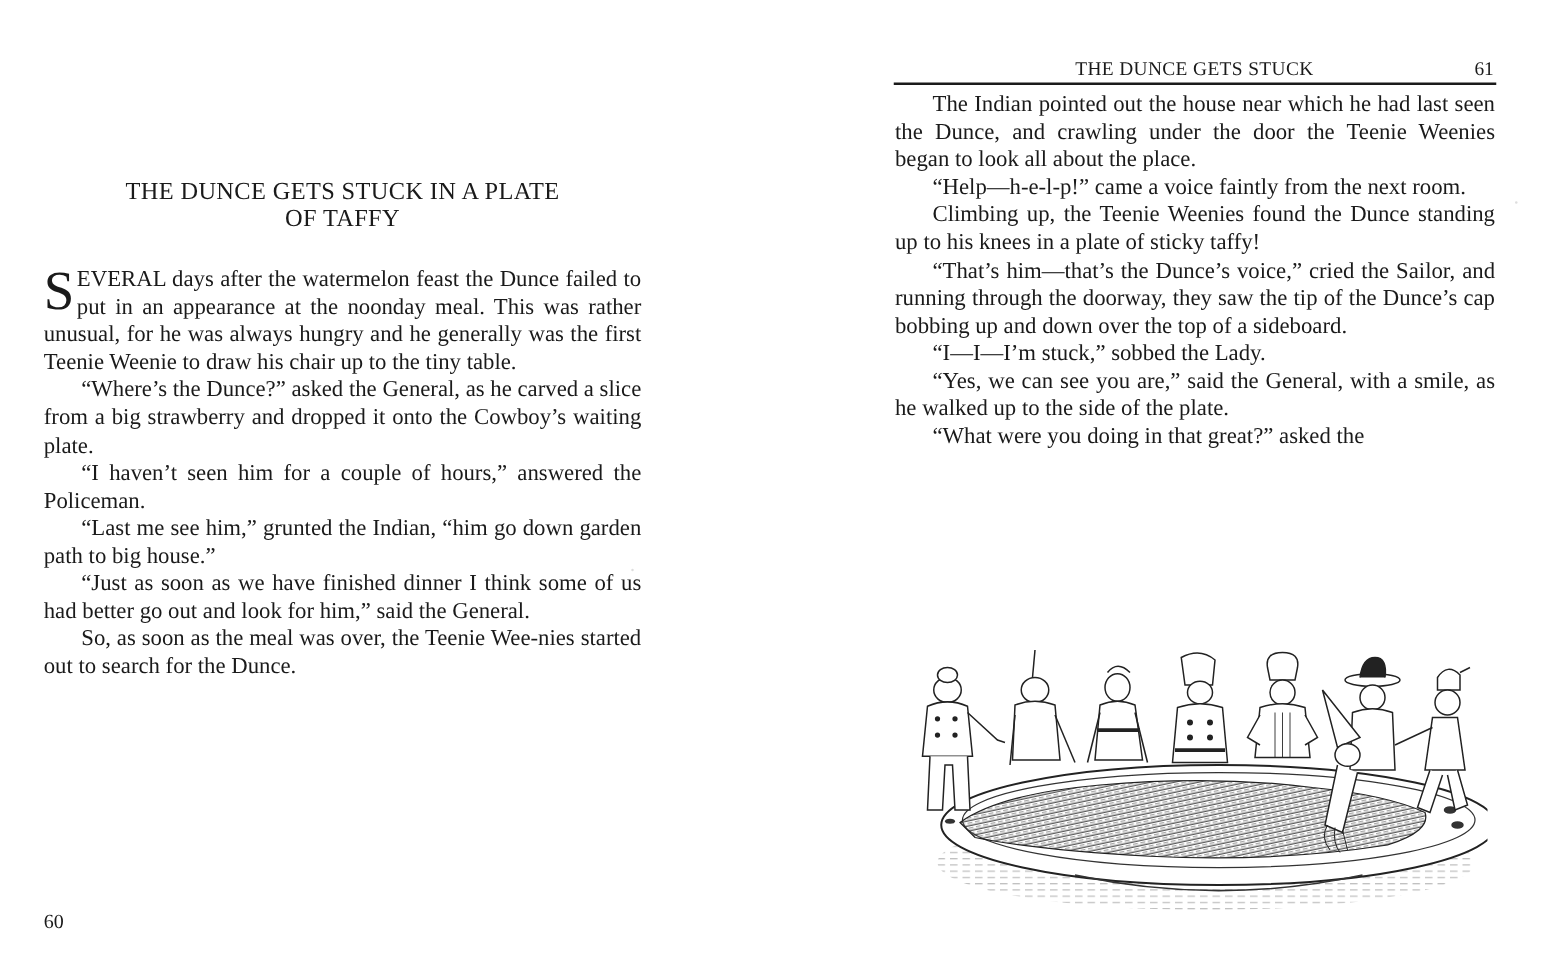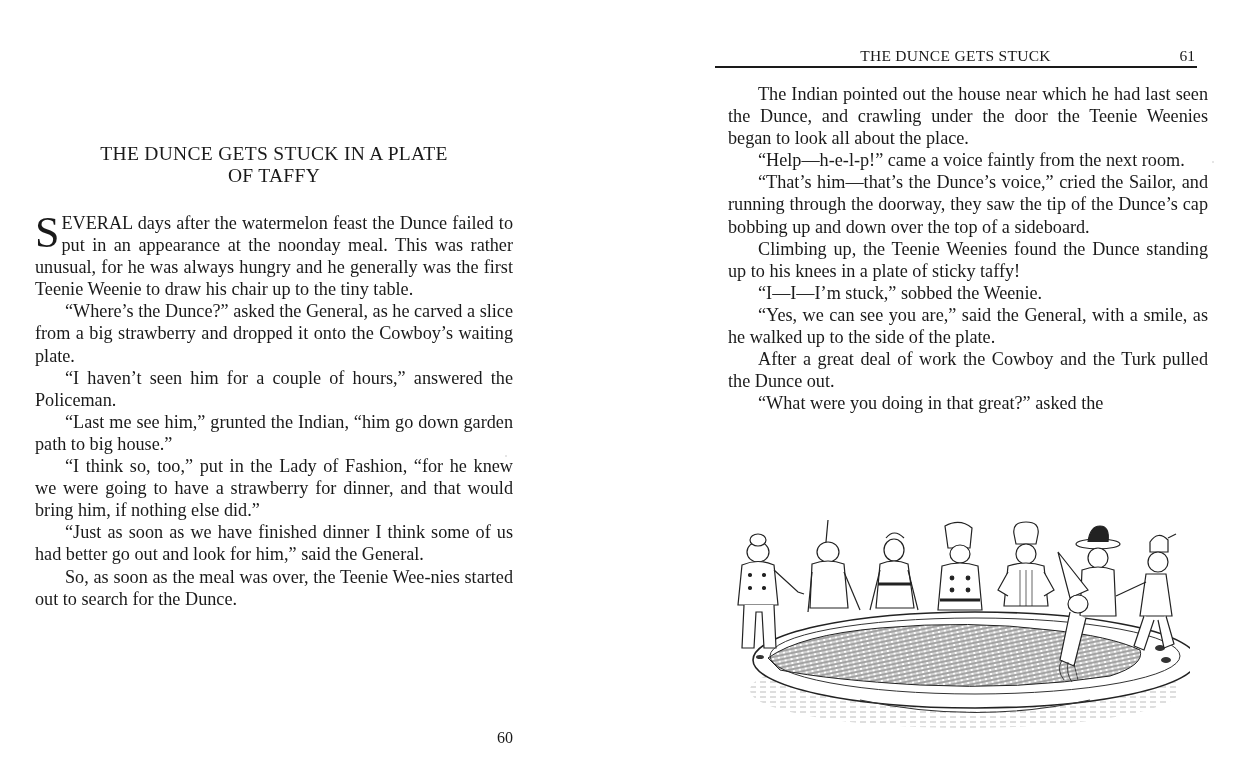--- a/index.html
+++ b/index.html
@@ -59,21 +59,21 @@
       line-height: 36px;
       margin: 3px 2px 0 0;
       padding: 0;
     }
 
     .folio-bottom {
       position: absolute;
       left: 35px;
       width: 478px;
       top: 729px;
-      text-align: right;
+      text-align: left;
       font-size: 16px;
     }
 
     .running-head {
       position: absolute;
       left: 95px;
       width: 482px;
       top: 46px;
       height: 20px;
       border-bottom: 2px solid #1a1a1a;
@@ -87,23 +87,22 @@
       text-align: center;
       letter-spacing: 0.3px;
     }
     .running-folio {
       position: absolute;
       right: 2px;
     }
 
     .right-body {
       left: 96px;
-      top: 83px;
+      top: 72px;
       width: 480px;
-      margin-left: 12px;
     }
 
     .illustration {
       position: absolute;
       left: 100px;
       top: 520px;
       width: 470px;
       height: 215px;
     }
     .illustration svg { width: 100%; height: 100%; }
@@ -123,42 +122,40 @@
   <h1 class="chapter-title">
     <span>THE DUNCE GETS STUCK IN A PLATE</span><br>
     <span>OF TAFFY</span>
   </h1>
 
   <div class="text-block left-body">
     <p class="noindent"><span class="dropcap">S</span><span>EVERAL days after the watermelon feast the Dunce failed to put in an appearance at the noonday meal. This was rather unusual, for he was always hungry and he generally was the first Teenie Weenie to draw his chair up to the tiny table.</span></p>
     <p>“Where’s the Dunce?” asked the General, as he carved a slice from a big strawberry and dropped it onto the Cowboy’s waiting plate.</p>
     <p>“I haven’t seen him for a couple of hours,” answered the Policeman.</p>
     <p>“Last me see him,” grunted the Indian, “him go down garden path to big house.”</p>
-    <p>“I think so, too,” put in the Lady of Fashion, “for he knew we were going to have a strawberry for dinner, and that would bring him, if nothing else did.”</p>
     <p>“Just as soon as we have finished dinner I think some of us had better go out and look for him,” said the General.</p>
     <p>So, as soon as the meal was over, the Teenie Wee-nies started out to search for the Dunce.</p>
   </div>
 
   <div class="folio-bottom">60</div>
 </div>
 
 <div class="page page-right">
   <div class="running-head">
     <span class="running-title">THE DUNCE GETS STUCK</span>
     <span class="running-folio">61</span>
   </div>
 
   <div class="text-block right-body">
     <p>The Indian pointed out the house near which he had last seen the Dunce, and crawling under the door the Teenie Weenies began to look all about the place.</p>
     <p>“Help—h-e-l-p!” came a voice faintly from the next room.</p>
+    <p>Climbing up, the Teenie Weenies found the Dunce standing up to his knees in a plate of sticky taffy!</p>
     <p>“That’s him—that’s the Dunce’s voice,” cried the Sailor, and running through the doorway, they saw the tip of the Dunce’s cap bobbing up and down over the top of a sideboard.</p>
-    <p>Climbing up, the Teenie Weenies found the Dunce standing up to his knees in a plate of sticky taffy!</p>
-    <p>“I—I—I’m stuck,” sobbed the Weenie.</p>
+    <p>“I—I—I’m stuck,” sobbed the Lady.</p>
     <p>“Yes, we can see you are,” said the General, with a smile, as he walked up to the side of the plate.</p>
-    <p>After a great deal of work the Cowboy and the Turk pulled the Dunce out.</p>
     <p>“What were you doing in that great?” asked the</p>
   </div>
 
   <div class="illustration">
     <svg viewBox="0 0 470 215" xmlns="http://www.w3.org/2000/svg">
       <defs>
         <pattern id="hatch" width="6" height="4" patternUnits="userSpaceOnUse" patternTransform="rotate(-12)">
           <line x1="0" y1="1" x2="6" y2="1" stroke="#333" stroke-width="0.9"></line>
           <line x1="0" y1="3" x2="4" y2="3" stroke="#666" stroke-width="0.6"></line>
         </pattern>

